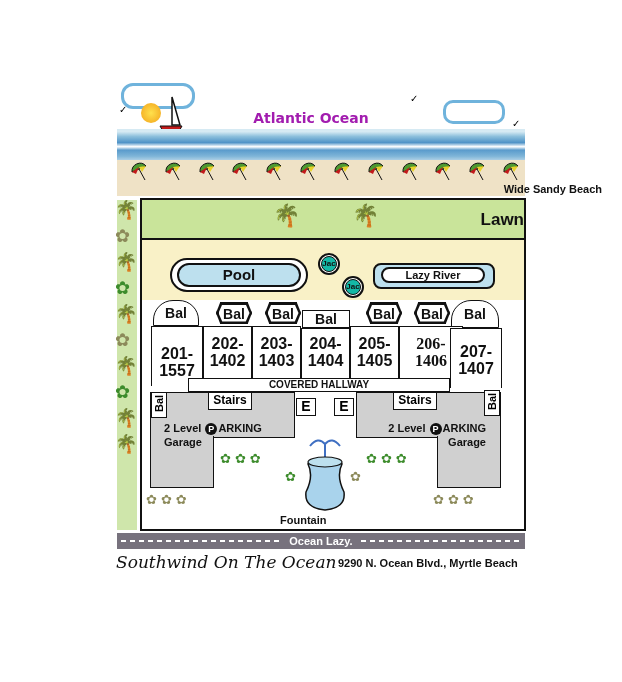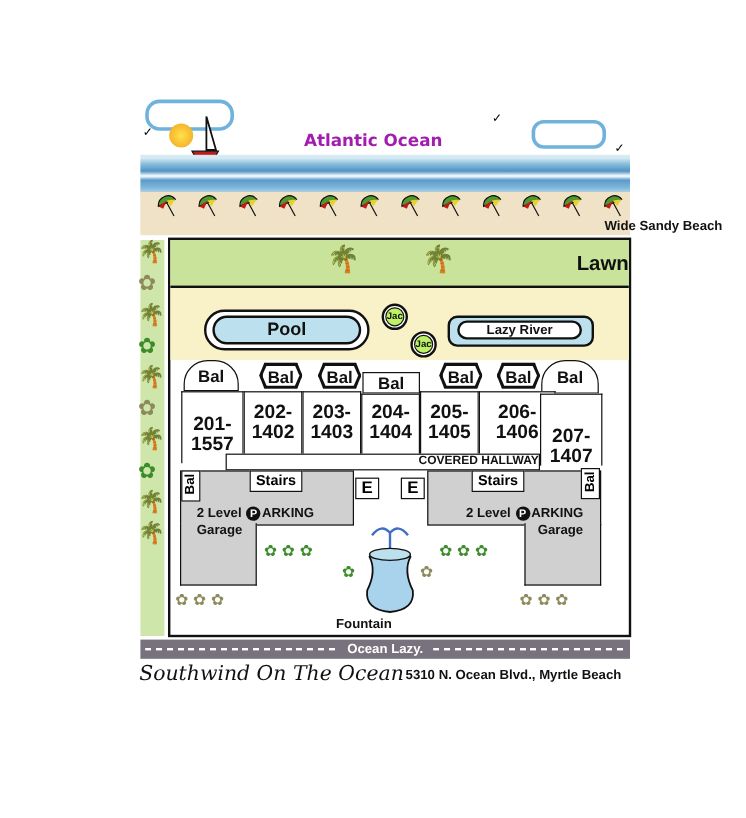--- a/index.html
+++ b/index.html
@@ -11,29 +11,29 @@
   .sea{left:117px;top:129px;width:408px;height:34px;background:linear-gradient(#d6eaf3 0,#d6eaf3 8%,#8cbfdc 22%,#4f93c7 40%,#ffffff 52%,#5a9bcc 62%,#7fb5d8 80%,#cfe3ee 100%);}
   .sand{left:117px;top:160px;width:408px;height:36px;background:#efe2c6;}
   .side-strip{top:200px;width:20px;height:330px;background:#cfe6ab;}
   .site{left:140px;top:198px;width:386px;height:333px;border:2px solid #111;background:#fff;box-sizing:border-box;}
   .lawn{left:142px;top:200px;width:382px;height:38px;background:#c9e49a;border-bottom:2px solid #111;}
   .lawn-label{left:142px;width:382px;top:210px;text-align:right;font-size:17px;}
   .pooldeck{left:142px;top:240px;width:382px;height:60px;background:#f9f1c7;}
   .pool-outer{left:170px;top:258px;width:138px;height:34px;border:2px solid #111;border-radius:18px;background:#fff;box-sizing:border-box;}
   .pool-inner{left:177px;top:263px;width:124px;height:24px;border:2px solid #111;border-radius:13px;background:#bde0ee;box-sizing:border-box;text-align:center;font-size:15px;line-height:20px;}
   .jac{width:22px;height:22px;border:2px solid #111;border-radius:50%;background:#fff;box-sizing:border-box;}
-  .jac-in{width:16px;height:16px;border:1.5px solid #111;border-radius:50%;background:#bef264;box-sizing:border-box;font-size:8px;text-align:center;line-height:13px;margin:1px;}
+  .jac-in{width:16px;height:16px;border:1.5px solid #111;border-radius:50%;background:#14b8a6;box-sizing:border-box;font-size:8px;text-align:center;line-height:13px;margin:1px;}
   .river-outer{left:373px;top:263px;width:122px;height:26px;border:2px solid #111;border-radius:8px;background:#bde0ee;box-sizing:border-box;}
   .river-inner{left:381px;top:267px;width:104px;height:16px;border:2px solid #111;border-radius:9px;background:#fff;box-sizing:border-box;text-align:center;font-size:11px;line-height:12px;}
   .unit{top:326px;height:58px;border:1.5px solid #111;border-bottom:none;background:#fff;box-sizing:border-box;text-align:center;font-size:16px;line-height:17px;}
   .bal{height:22px;border:1.5px solid #111;background:#fff;box-sizing:border-box;text-align:center;font-size:14px;line-height:19px;}
   .bal.hex{clip-path:polygon(12% 0,88% 0,100% 50%,88% 100%,12% 100%,0 50%);background:#111;}
   .bal.hex span{display:block;position:absolute;inset:1.5px;background:#fff;clip-path:polygon(12% 0,88% 0,100% 50%,88% 100%,12% 100%,0 50%);}
   .bal.round{border-radius:20px 20px 0 0;}
-  .hallway{left:188px;top:378px;width:262px;height:14px;border:1.5px solid #111;background:#fff;box-sizing:border-box;text-align:right;font-size:10px;line-height:11px;}
+  .hallway{left:188px;top:378px;width:262px;height:14px;border:1.5px solid #111;background:#fff;box-sizing:border-box;text-align:center;font-size:10px;line-height:11px;}
   .garage{background:#d0d0d0;border:1.5px solid #111;box-sizing:border-box;}
   .small-box{background:#fff;border:1.5px solid #111;box-sizing:border-box;text-align:center;font-weight:bold;font-size:12px;}
   .park{font-size:11px;line-height:14px;}
   .pcirc{display:inline-block;width:12px;height:12px;border-radius:50%;background:#111;color:#fff;font-size:9px;line-height:12px;text-align:center;vertical-align:middle;margin:0 1px;}
   .road{left:117px;top:533px;width:408px;height:16px;background:#77727d;color:#fff;font-size:11px;font-weight:bold;text-align:center;line-height:16px;}
   .dash{position:absolute;top:7px;height:1.5px;background:repeating-linear-gradient(90deg,#fff 0 5px,transparent 5px 9px);}
   .footer-name{left:116px;top:552px;font-family:"DejaVu Serif",serif;font-style:italic;font-size:17px;color:#111;}
   .footer-addr{left:338px;top:557px;font-size:11px;font-weight:bold;color:#111;}
   .plant{font-size:13px;line-height:13px;}
 </style>
@@ -207,25 +207,25 @@
   <div>1403</div>
 </div>
 <div class="abs unit lbl" style="left:301px;top:328px;width:49px;padding-top:6px;">
   <div>204-</div>
   <div>1404</div>
 </div>
 <div class="abs unit lbl" style="left:350px;top:326px;width:49px;padding-top:8px;">
   <div>205-</div>
   <div>1405</div>
 </div>
-<div class="abs unit lbl" style="left:399px;top:326px;width:64px;padding-top:8px;">
+<div class="abs unit lbl" style="left:399px;top:326px;width:64px;padding-top:8px;font-family:Liberation Serif, serif;">
   <div>206-</div>
   <div>1406</div>
 </div>
-<div class="abs unit lbl" style="left:450px;top:328px;width:52px;height:60px;padding-top:26px;">
+<div class="abs unit lbl" style="left:450px;top:328px;width:52px;height:60px;padding-top:14px;">
   <div>207-</div>
   <div>1407</div>
 </div>
 
 <div class="abs lbl hallway">COVERED HALLWAY</div>
 
 <div class="abs garage" style="left:150px;top:392px;width:145px;height:46px;"></div>
 <div class="abs garage" style="left:150px;top:436px;width:64px;height:52px;border-top:none;"></div>
 <div class="abs garage" style="left:356px;top:392px;width:145px;height:46px;"></div>
 <div class="abs garage" style="left:437px;top:436px;width:64px;height:52px;border-top:none;"></div>
@@ -267,13 +267,13 @@
 </svg>
 <div class="abs lbl" style="left:280px;top:514px;font-size:11px;">Fountain</div>
 
 <div class="abs road">
   <div class="dash" style="left:4px;width:160px;"></div>
   <span>Ocean Lazy.</span>
   <div class="dash" style="right:4px;width:160px;"></div>
 </div>
 
 <div class="abs footer-name">Southwind On The Ocean</div>
-<div class="abs footer-addr">5310 N. Ocean Blvd., Myrtle Beach</div>
+<div class="abs footer-addr">9290 N. Ocean Blvd., Myrtle Beach</div>
 
 </body></html>

